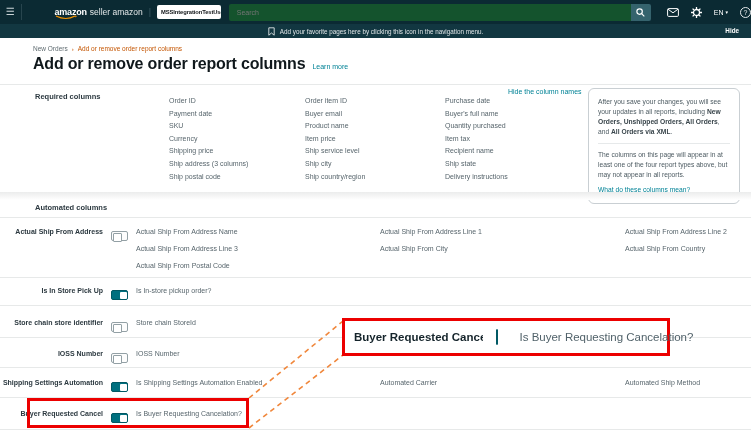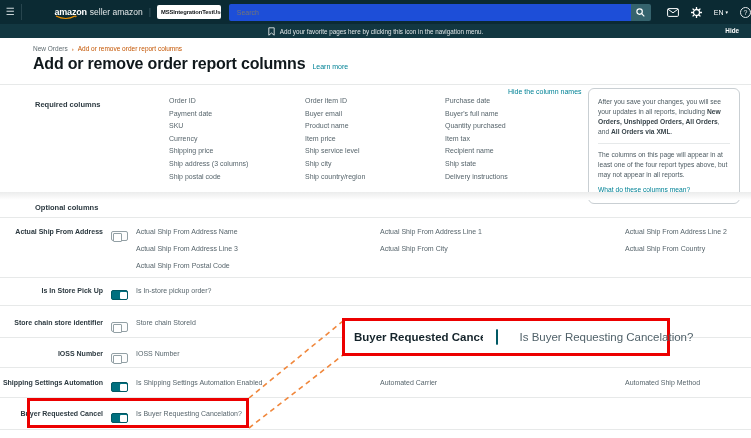--- a/index.html
+++ b/index.html
@@ -20,21 +20,21 @@
   .logo .amz svg { position:absolute; left:1px; bottom:-3px; }
   .logo .sc { font-size:8.5px; color:#e4e8e9; margin-left:3px; font-weight:400; }
   .logo-sep { color:#3d5a63; margin:0 6px; font-size:9px; }
   .account-box {
     background:#fff; color:#101417; border-radius:2px; height:14px;
     width:78px; font-size:5.8px; font-weight:bold; line-height:14px;
     padding:0 4px; white-space:nowrap; overflow:hidden; cursor:pointer; letter-spacing:-0.1px;
   }
   .search-group { display:flex; margin-left:8px; height:17px; }
   .search-field {
-    width:402px; background:#1d4ed8; border:none; outline:none; color:#cdd7da;
+    width:402px; background:#14532d; border:none; outline:none; color:#cdd7da;
     font-size:7px; padding-left:8px; border-radius:2px 0 0 2px;
     font-family:"Liberation Sans", sans-serif;
   }
   .search-btn {
     width:20px; background:#35636d; border:none; border-radius:0 2px 2px 0;
     display:flex; align-items:center; justify-content:center; cursor:pointer;
   }
   .nav-right { display:flex; align-items:center; gap:12px; margin-left:16px; }
   .nav-ic { display:flex; align-items:center; cursor:pointer; color:#fff; }
   .lang { font-size:7px; color:#fff; }
@@ -53,21 +53,21 @@
   
   .breadcrumb { position:absolute; top:45px; left:33px; font-size:6.5px; display:flex; gap:4px; align-items:center; }
   .crumb-parent { color:#5f6b70; cursor:pointer; }
   .crumb-sep { color:#c45500; font-size:6px; }
   .crumb-current { color:#c45500; cursor:pointer; }
   .title-row { position:absolute; top:55px; left:33px; display:flex; align-items:baseline; gap:7px; }
   .page-title { font-size:16px; font-weight:bold; color:#10181c; letter-spacing:-0.2px; }
   .learn-more { font-size:7px; color:#008296; cursor:pointer; }
   .hr1 { position:absolute; top:84px; left:0; width:751px; border-top:1px solid #e7e9e9; }
   
-  .req-heading { position:absolute; top:100px; left:35px; font-size:7.5px; font-weight:bold; color:#2c3940; }
+  .req-heading { position:absolute; top:92px; left:35px; font-size:7.5px; font-weight:bold; color:#2c3940; }
   .req-col { position:absolute; top:95px; font-size:7px; color:#57656c; line-height:12.6px; }
   .req-col-0 { left:169px; } .req-col-1 { left:305px; } .req-col-2 { left:445px; }
   .hide-cols-link { position:absolute; top:88px; left:508px; font-size:7px; color:#008296; cursor:pointer; }
   .info-box {
     position:absolute; top:88px; left:588px; width:152px;
     border:1px solid #c9cfd3; border-radius:6px; background:#fff;
     padding:8px 9px; font-size:6.7px; color:#4c5a61; line-height:1.5;
   }
   .info-box b { color:#39454b; }
   .info-divider { border-top:1px solid #e6e9ea; margin:6px 0; }
@@ -215,21 +215,21 @@
 <span class="hide-cols-link">Hide the column names</span>
 
 <div class="info-box">
   <div><span>After you save your changes, you will see your updates in all reports, including </span><b>New Orders, Unshipped Orders, All Orders</b><span>, and </span><b>All Orders via XML</b><span>.</span></div>
   <div class="info-divider"></div>
   <div>The columns on this page will appear in at least one of the four report types above, but may not appear in all reports.</div>
   <div class="info-link">What do these columns mean?</div>
 </div>
 
 <div class="section-gap"></div>
-<div class="opt-heading">Optional columns</div>
+<div class="opt-heading">Automated columns</div>
 <div class="hr2"></div>
 
 <div class="opt-row" style="top:218px;height:60px;padding-top:9px">
   <div class="opt-label">Actual Ship From Address</div>
   <div class="opt-toggle-cell"><span class="toggle off"></span></div>
   <div class="opt-cell">
       <div class="opt-item">Actual Ship From Address Name</div>
       <div class="opt-item">Actual Ship From Address Line 3</div>
       <div class="opt-item">Actual Ship From Postal Code</div>
     </div>

